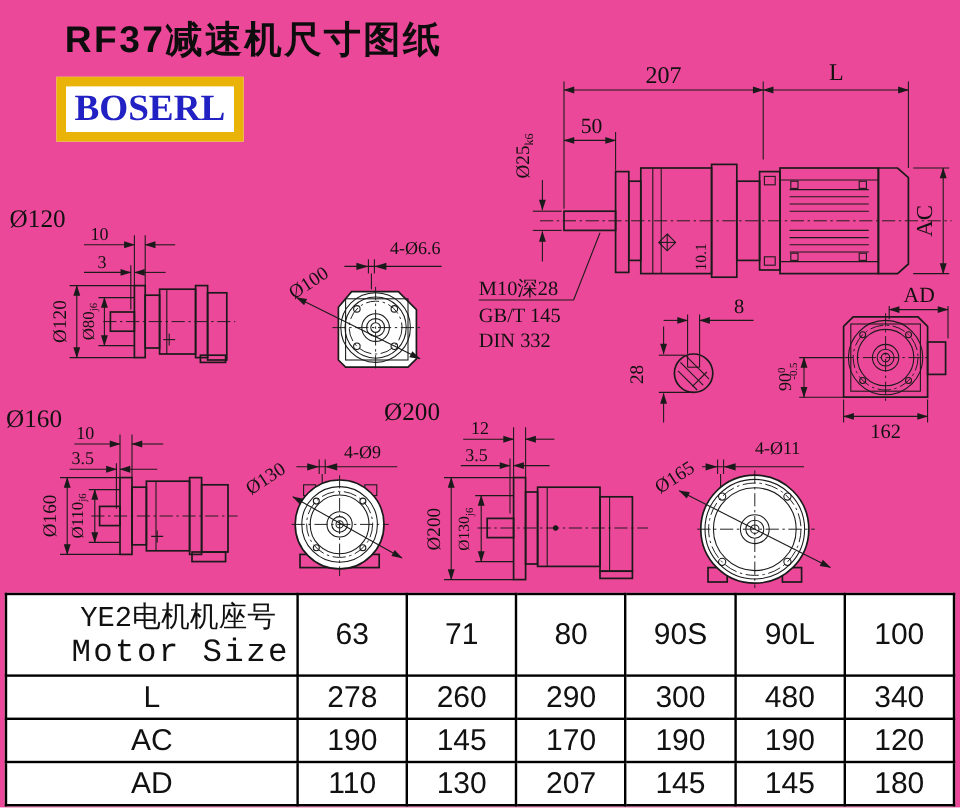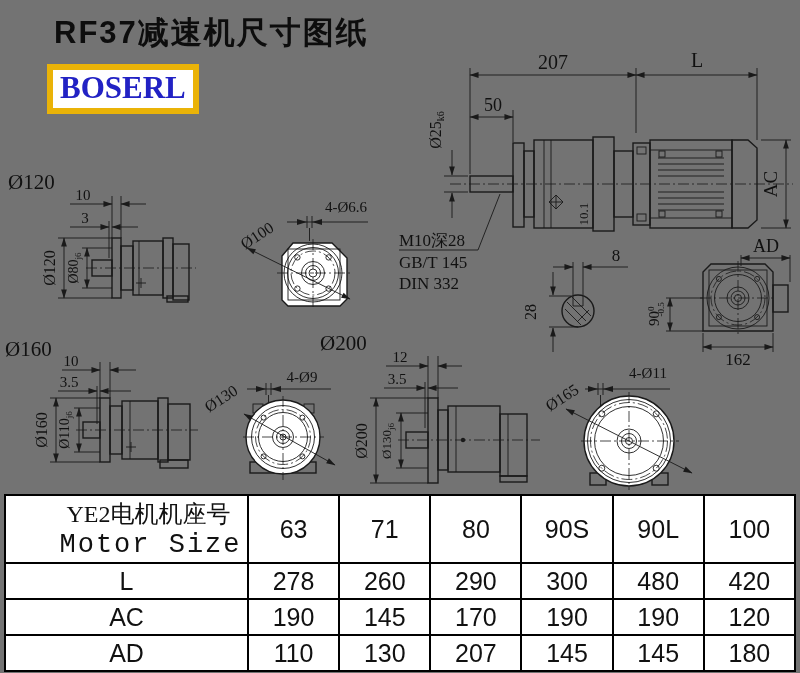--- a/index.html
+++ b/index.html
@@ -1,36 +1,36 @@
 <!DOCTYPE html>
 <html><head>
 <meta charset="utf-8">
 <style>
   html,body{margin:0;padding:0;background:#ffffff;}
-  .canvas{position:relative;width:800px;height:673px;background:#737373;overflow:hidden;
+  .canvas{position:relative;width:800px;height:673px;background:#ec4899;overflow:hidden;
           font-family:"Liberation Serif",serif;color:#111;}
   .title{position:absolute;left:54px;top:12px;font-family:"Liberation Sans",sans-serif;
          font-weight:bold;font-size:31px;letter-spacing:2px;color:#0d0d0d;}
-  .logo{position:absolute;left:47px;top:64px;border:6px solid #eab308;background:#fff;
+  .logo{position:absolute;left:47px;top:64px;border:8px solid #eab308;background:#fff;
         padding:0 7px 2px 7px;font-family:"Liberation Serif",serif;font-weight:bold;
         font-size:31px;color:#2222c4;line-height:1.15;}
   svg{position:absolute;left:0;top:0;}
   svg text{font-family:"Liberation Serif",serif;fill:#111;}
   .ln{stroke:#1a1a1a;stroke-width:1.4;fill:none;}
   .thin{stroke:#1a1a1a;stroke-width:0.9;fill:none;}
   .cl{stroke:#1a1a1a;stroke-width:0.8;fill:none;stroke-dasharray:11 3 2 3;}
   .wf{fill:#ffffff;stroke:#1a1a1a;stroke-width:1.4;}
   .solidarr{fill:#1a1a1a;stroke:none;}
   table.dim{position:absolute;left:4px;top:494px;width:792px;border-collapse:collapse;
             table-layout:fixed;background:#fff;}
   table.dim td{border:2px solid #000;text-align:center;vertical-align:middle;
                font-family:"Liberation Sans",sans-serif;font-size:25px;padding:0;}
   td.hcell{height:66px;}
   tr.drow td{height:34px;}
-  .hcn{font-family:Liberation Serif, serif;font-size:24px;padding-left:44px;}
+  .hcn{font-family:Liberation Mono, monospace;font-size:24px;padding-left:44px;}
   .hen{font-family:"Liberation Mono","DejaVu Sans Mono",monospace;font-size:27px;letter-spacing:2px;margin-left:48px;}
 </style>
 </head>
 <body>
 
 <div class="canvas">
 
   <div class="title">RF37减速机尺寸图纸</div>
   <div class="logo">BOSERL</div>
 
@@ -364,21 +364,21 @@
       <td class="hcell">90L</td>
       <td class="hcell">100</td>
     </tr>
     <tr class="drow">
       <td>L</td>
       <td>278</td>
       <td>260</td>
       <td>290</td>
       <td>300</td>
       <td>480</td>
-      <td>420</td>
+      <td>340</td>
     </tr>
     <tr class="drow">
       <td>AC</td>
       <td>190</td>
       <td>145</td>
       <td>170</td>
       <td>190</td>
       <td>190</td>
       <td>120</td>
     </tr>

